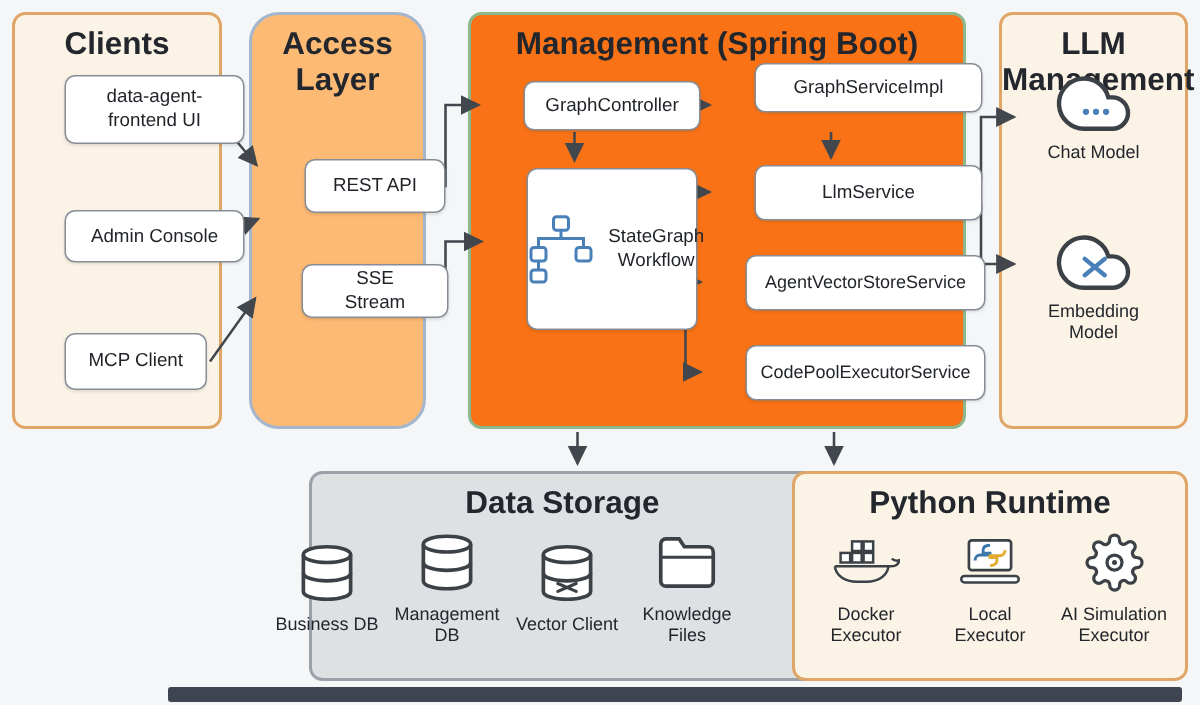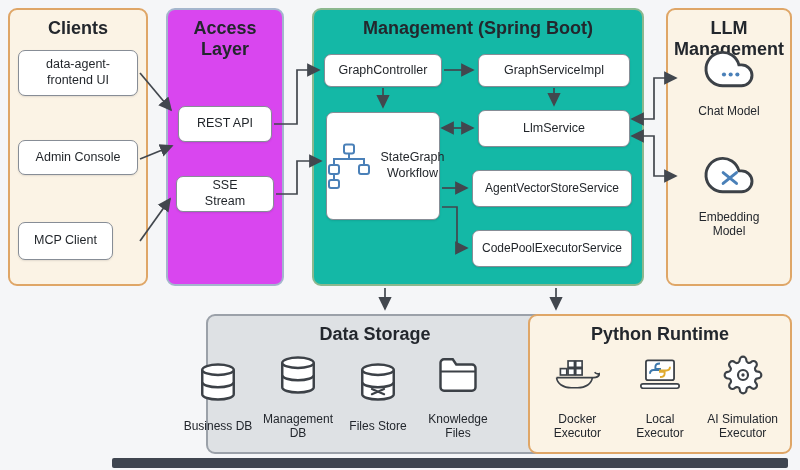--- a/index.html
+++ b/index.html
@@ -2,32 +2,33 @@
 <html><head>
 <meta charset="utf-8">
 <style>
   html,body{margin:0;padding:0;background:#eef0f3;}
   .canvas{
     position:relative;width:800px;height:470px;background:#f5f6f8;
     font-family:"Liberation Sans",sans-serif;overflow:hidden;color:#1f2328;
   }
   .group{position:absolute;border-radius:9px;border:2px solid;box-sizing:border-box;}
   .g-orange{background:#fbf3e5;border-color:#dfa667;}
-  .g-blue{background:#d946ef;border-color:#a4b6cd;}
-  .g-green{background:#14b8a6;border-color:#8cb88e;}
+  .g-blue{background:#fdba74;border-color:#a4b6cd;border-radius:20px;}
+  .g-green{background:#f97316;border-color:#8cb88e;}
   .g-gray{background:#dee1e4;border-color:#9ba1a9;margin-left:38px;}
-  .group-title{text-align:center;font-size:18px;font-weight:600;color:#23272d;padding-top:8px;}
+  .group-title{text-align:center;font-size:21px;font-weight:600;color:#23272d;padding-top:8px;}
   .node{
     position:absolute;background:#fff;border:1.5px solid #878d96;border-radius:7px;
     display:flex;align-items:center;justify-content:center;text-align:center;
     font-size:12.5px;line-height:1.25;padding:2px 15px;box-sizing:border-box;
     box-shadow:0 1px 2px rgba(0,0,0,.10);
+    margin-left:25px;
   }
   .node.col{flex-direction:row;gap:5px;}
-  .icon-item{display:flex;flex-direction:column;align-items:center;gap:12px;
+  .icon-item{display:flex;flex-direction:column;align-items:center;gap:2px;
     font-size:12px;line-height:1.2;text-align:center;color:#23272d;}
   .icon-item.abs{position:absolute;}
   .row-items{position:absolute;display:flex;justify-content:space-between;align-items:center;}
   .row-items .icon-item{flex:1;}
   .ic{height:50px;display:flex;align-items:center;justify-content:center;}
   .icon-label{max-width:78px;}
   .arrows{position:absolute;left:0;top:0;pointer-events:none;}
   path.conn{fill:none;stroke:#42474e;stroke-width:1.7;}
   .bottom-bar{position:absolute;background:#3f4550;border-radius:2px;}
 </style>
@@ -96,21 +97,21 @@
   <div class="node" style="left:178px;top:106px;width:94px;height:36px">
     <span>REST API</span>
   </div>
   <div class="node" style="left:176px;top:176px;width:98px;height:36px">
     <span>SSE Stream</span>
   </div>
 
   <div class="node" style="left:324px;top:54px;width:118px;height:33px">
     <span>GraphController</span>
   </div>
-  <div class="node" style="left:478px;top:54px;width:152px;height:33px">
+  <div class="node" style="left:478px;top:42px;width:152px;height:33px">
     <span>GraphServiceImpl</span>
   </div>
 
   <div class="node col" style="left:326px;top:112px;width:114px;height:108px">
     <span class="ic" style="height:48px">
       <svg width="54" height="47" viewBox="0 0 54 47">
         <g fill="none" stroke="#4a80b8" stroke-width="2">
           <path d="M27 10 V16 M12 22 V16 H42 V22 M12 31 V37"></path>
           <rect x="22" y="1.5" width="10" height="9" rx="2" fill="#fff"></rect>
           <rect x="7" y="22" width="10" height="9" rx="2" fill="#fff"></rect>
@@ -180,21 +181,21 @@
 
     <div class="icon-item">
       <span class="ic">
         <svg width="42" height="42" viewBox="0 0 24 24">
           <path d="M3 5 v14 c0 1.7 4 3 9 3 s9 -1.3 9 -3 V5" fill="#fff" stroke="#3c4147" stroke-width="1.4"></path>
           <path d="M3 12 c0 1.7 4 3 9 3 s9 -1.3 9 -3" fill="none" stroke="#3c4147" stroke-width="1.4"></path>
           <ellipse cx="12" cy="5" rx="9" ry="3" fill="#fff" stroke="#3c4147" stroke-width="1.4"></ellipse>
           <path d="M8.5 19 L15.5 16 M8.5 16 L15.5 19" fill="none" stroke="#3c4147" stroke-width="1.2" stroke-linecap="round"></path>
         </svg>
       </span>
-      <span class="icon-label" style="max-width:72px">Files Store</span>
+      <span class="icon-label" style="max-width:72px">Vector Client</span>
     </div>
 
     <div class="icon-item">
       <span class="ic">
         <svg width="42" height="42" viewBox="0 0 24 24">
           <path d="M22 19a2 2 0 0 1-2 2H4a2 2 0 0 1-2-2V5a2 2 0 0 1 2-2h5l2 3h9a2 2 0 0 1 2 2z" fill="#fff" stroke="#3c4147" stroke-width="1.4"></path>
           <path d="M2 10 h20" fill="none" stroke="#3c4147" stroke-width="1.2"></path>
         </svg>
       </span>
       <span class="icon-label" style="max-width:72px">Knowledge Files</span>

